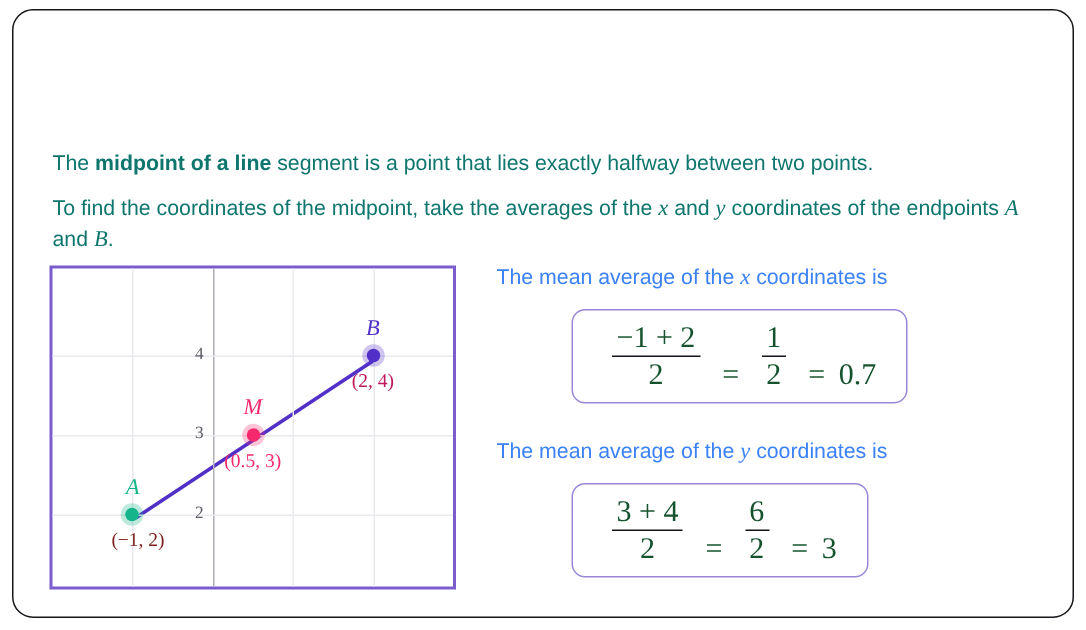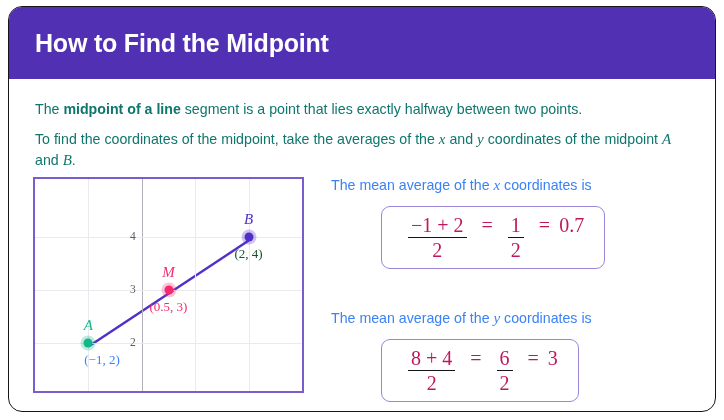--- a/index.html
+++ b/index.html
@@ -108,81 +108,78 @@
   .formula-box{
     margin-top:12px;
     margin-left:50px;
     display:inline-block;
     border:1.6px solid #9a86d8;
     border-radius:9px;
     padding:8px 20px 8px 20px;
     background:#ffffff;
   }
   .fml{
-    display:flex;align-items:flex-start;
-    font-family:"Liberation Serif", serif;
-    font-size:20px;color:#be185d;
+    display:flex;align-items:flex-end;
+    font-family:"Liberation Serif", serif;
+    font-size:20px;color:#14532d;
     line-height:1;
   }
   .frac{
     display:inline-flex;
     flex-direction:column;
     align-items:center;
     margin:0 6px;
   }
   .frac .num{padding:0 3px 2px 3px;}
   .frac .den{padding:2px 3px 0 3px;border-top:1.6px solid #121318;align-self:stretch;text-align:center;}
   .eq{margin:0 9px;}
-  .rlabel2{margin-top:41px;}
+  .rlabel2{margin-top:24px;}
 </style>
 </head>
 <body>
 
 <div class="page-card">
 
-  <div class="header-band">
-    <div class="header-title">How to Find the Midpoint</div>
-  </div>
 
   <div class="body-area">
 
     <div class="para p1">
       <span>The </span><span class="b">midpoint of a line</span><span> segment is a point that lies exactly halfway between two points.</span>
     </div>
 
     <div class="para p2">
-      <span>To find the coordinates of the midpoint, take the averages of the </span><span class="mathvar">x</span><span> and </span><span class="mathvar">y</span><span> coordinates of the midpoint </span><span class="mathvar">A</span><span> and </span><span class="mathvar">B</span><span>.</span>
+      <span>To find the coordinates of the midpoint, take the averages of the </span><span class="mathvar">x</span><span> and </span><span class="mathvar">y</span><span> coordinates of the endpoints </span><span class="mathvar">A</span><span> and </span><span class="mathvar">B</span><span>.</span>
     </div>
 
     <div class="graph" id="graph">
       <svg class="seg" id="seg-svg" viewBox="0 0 271 216">
           <line x1="55.400000000000006" y1="166.3" x2="215.60000000000002" y2="60.29999999999998" stroke="#5130c8" stroke-width="2.4"></line>
         </svg>
     <div class="gl v" style="left: 53.4px;"></div>
         <div class="axis-y" style="left: 106.8px;"></div>
         <div class="gl v" style="left: 160.2px;"></div>
         <div class="gl v" style="left: 213.6px;"></div>
         <div class="gl h" style="top: 58.3px;"></div>
         <div class="tick" style="left: 82.8px; top: 51.3px;">4</div>
         <div class="gl h" style="top: 111.3px;"></div>
         <div class="tick" style="left: 82.8px; top: 104.3px;">3</div>
         <div class="gl h" style="top: 164.3px;"></div>
         <div class="tick" style="left: 82.8px; top: 157.3px;">2</div>
         <div class="pt-halo" style="left: 53.4px; top: 164.3px; background: rgb(20, 181, 138);"></div>
         <div class="pt" style="left: 53.4px; top: 164.3px; background: rgb(20, 181, 138);"></div>
         <div class="ptlabel" style="color: rgb(20, 181, 138); left: 53.4px; top: 138.3px;">A</div>
-        <div class="ptcoord" style="color: #3b82f6; left: 67px; top: 173.3px;">(−1, 2)</div>
+        <div class="ptcoord" style="color: #7f1d1d; left: 57px; top: 173.3px;">(−1, 2)</div>
         <div class="pt-halo" style="left: 133.5px; top: 111.3px; background: rgb(245, 42, 110);"></div>
         <div class="pt" style="left: 133.5px; top: 111.3px; background: rgb(245, 42, 110);"></div>
         <div class="ptlabel" style="color: rgb(245, 42, 110); left: 133.5px; top: 85.3px;">M</div>
         <div class="ptcoord" style="color: rgb(245, 42, 110); left: 133.5px; top: 120.3px;">(0.5, 3)</div>
         <div class="pt-halo" style="left: 213.6px; top: 58.3px; background: rgb(81, 48, 200);"></div>
         <div class="pt" style="left: 213.6px; top: 58.3px; background: rgb(81, 48, 200);"></div>
         <div class="ptlabel" style="color: rgb(81, 48, 200); left: 213.6px; top: 32.3px;">B</div>
-        <div class="ptcoord" style="color: #14532d; left: 213.6px; top: 67.3px;">(2, 4)</div>
+        <div class="ptcoord" style="color: #be185d; left: 213.6px; top: 67.3px;">(2, 4)</div>
       </div>
 
     <div class="rcol">
 
       <div class="rlabel">
         <span>The mean average of the </span><span class="mathvar">x</span><span> coordinates is</span>
       </div>
 
       <div class="formula-box">
         <div class="fml">
@@ -200,21 +197,21 @@
         </div>
       </div>
 
       <div class="rlabel rlabel2">
         <span>The mean average of the </span><span class="mathvar">y</span><span> coordinates is</span>
       </div>
 
       <div class="formula-box">
         <div class="fml">
           <span class="frac">
-            <span class="num">8 + 4</span>
+            <span class="num">3 + 4</span>
             <span class="den">2</span>
           </span>
           <span class="eq">=</span>
           <span class="frac">
             <span class="num">6</span>
             <span class="den">2</span>
           </span>
           <span class="eq">=</span>
           <span>3</span>
         </div>

